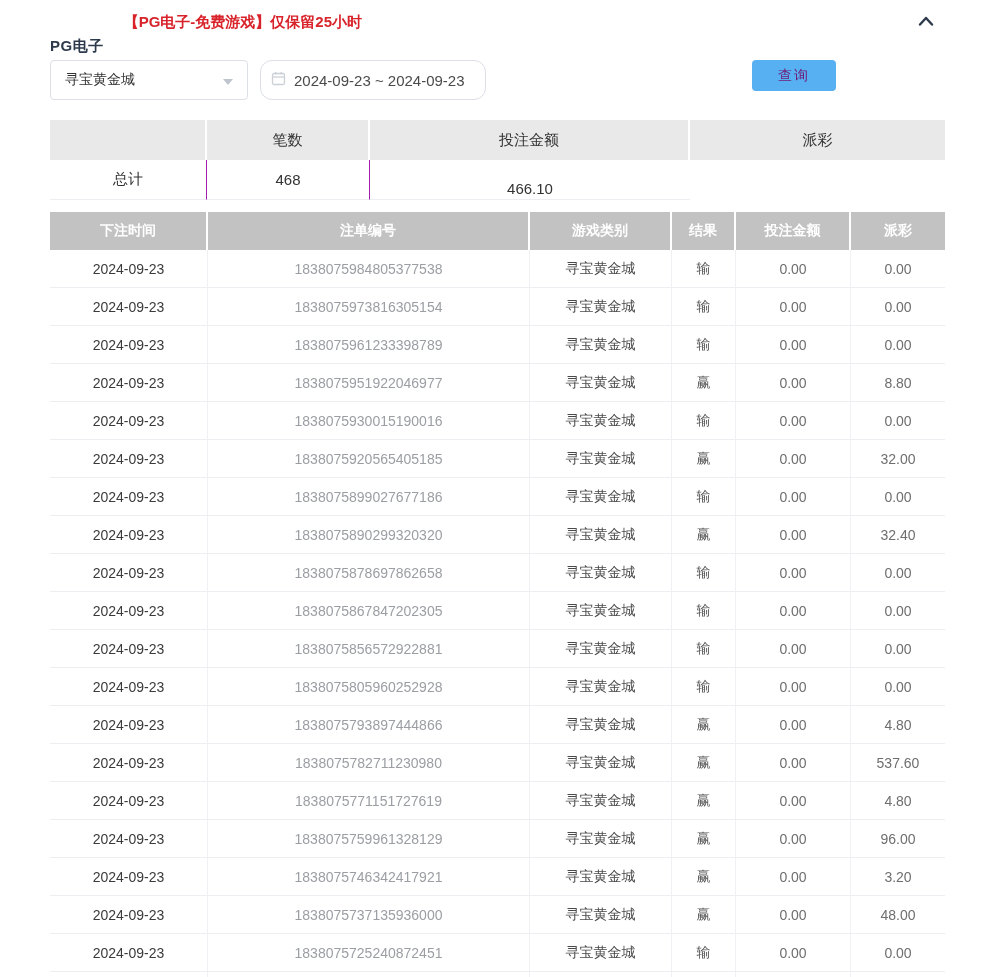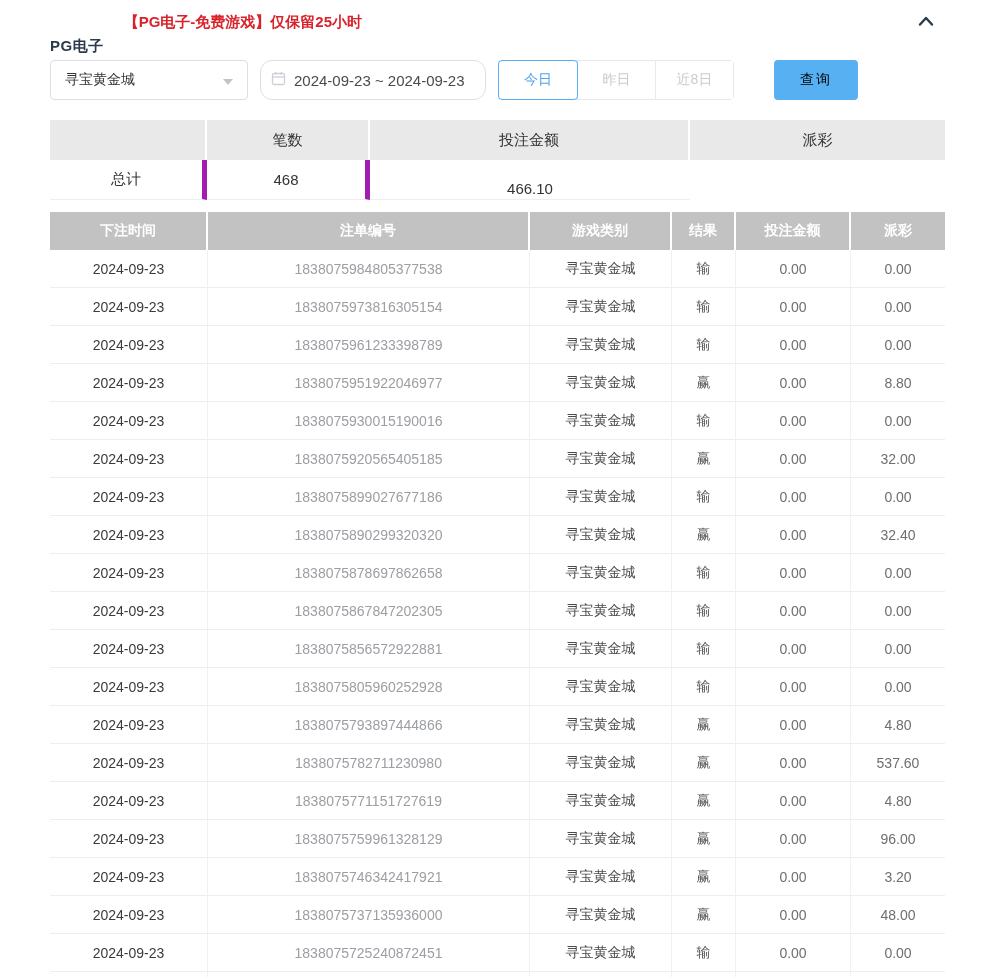--- a/index.html
+++ b/index.html
@@ -26,32 +26,32 @@
                 border:1px solid #dcdfe6; border-radius:12px; background:#fff;
                 display:flex; align-items:center; padding:0 10px; font-size:15px; color:#4a4a4a; cursor:pointer; }
   .date-range svg { margin-right:8px; flex:none; }
   .quick-group { position:absolute; left:448px; top:0; width:236px; height:40px;
                  border:1px solid #e4e7ed; border-radius:4px; background:#fff; display:flex; }
   .quick-btn { flex:1; display:flex; align-items:center; justify-content:center;
                font-size:14px; color:#c8cbd1; background:#fff; border:none; cursor:pointer; }
   .quick-btn + .quick-btn { border-left:1px solid #e8eaef; }
   .quick-btn.active { color:#4ba2ef; border:1px solid #58aef2; border-radius:4px;
                       margin:-1px; flex:none; width:80px; z-index:2; background:#fff; }
-  .search-btn { position:absolute; left:724px; top:0; width:84px; height:40px;
-                background:#57b0f2; color:#000000; font-size:14px; border:none; border-radius:4px;
+  .search-btn { position:absolute; left:702px; top:0; width:84px; height:31px;
+                background:#57b0f2; color:#701a75; font-size:14px; border:none; border-radius:4px;
                 display:flex; align-items:center; justify-content:center; letter-spacing:2px; cursor:pointer; }
 
   
   .summary { margin-top:20px; width:895px; }
   .sum-head, .sum-row { display:grid; grid-template-columns:157px 163px 320px 255px; height:40px; }
   .sum-head > div { background:#e9e9e9; display:flex; align-items:center; justify-content:center;
                     font-size:15px; color:#333; border-right:2px solid #fff; }
   .sum-head > div:last-child { border-right:none; }
   .sum-row > div { background:#fff; display:flex; align-items:center; justify-content:center;
-                   font-size:15px; color:#333; border-bottom:1px solid #eceef1; border-right:5px solid #a21caf; }
+                   font-size:15px; color:#333; border-bottom:1px solid #eceef1; border-right:1px solid #a21caf; }
   .sum-row > div:last-child { border-right:none;margin-top:17px; }
 
   
   .bet-table { margin-top:12px; width:895px; }
   .t-head { display:grid; grid-template-columns:158px 322px 142px 64px 115px 94px; height:38px; }
   .t-head > div { background:#c2c2c2; color:#fff; font-size:14px; font-weight:bold;
                   display:flex; align-items:center; justify-content:center; border-right:2px solid #fff; }
   .t-head > div:last-child { border-right:none; }
   .trow { display:grid; grid-template-columns:158px 322px 142px 64px 115px 94px; height:38px; }
   .trow > div { background:#fff; display:flex; align-items:center; justify-content:center;
@@ -91,25 +91,20 @@
         <svg width="15" height="15" viewBox="0 0 15 15">
           <rect x="1.5" y="2.5" width="12" height="11" rx="1.5" fill="none" stroke="#ccd0d7" stroke-width="1.3"></rect>
           <line x1="1.5" y1="6" x2="13.5" y2="6" stroke="#ccd0d7" stroke-width="1.3"></line>
           <line x1="4.7" y1="1" x2="4.7" y2="3.6" stroke="#ccd0d7" stroke-width="1.3"></line>
           <line x1="10.3" y1="1" x2="10.3" y2="3.6" stroke="#ccd0d7" stroke-width="1.3"></line>
         </svg>
       </span>
       <span>2024-09-23 ~ 2024-09-23</span>
     </div>
 
-    <div class="quick-group">
-      <button class="quick-btn active">今日</button>
-      <button class="quick-btn">昨日</button>
-      <button class="quick-btn">近8日</button>
-    </div>
 
     <button class="search-btn">查询</button>
   </div>
 
   <div class="summary">
     <div class="sum-head">
       <div></div>
       <div>笔数</div>
       <div>投注金额</div>
       <div>派彩</div>

